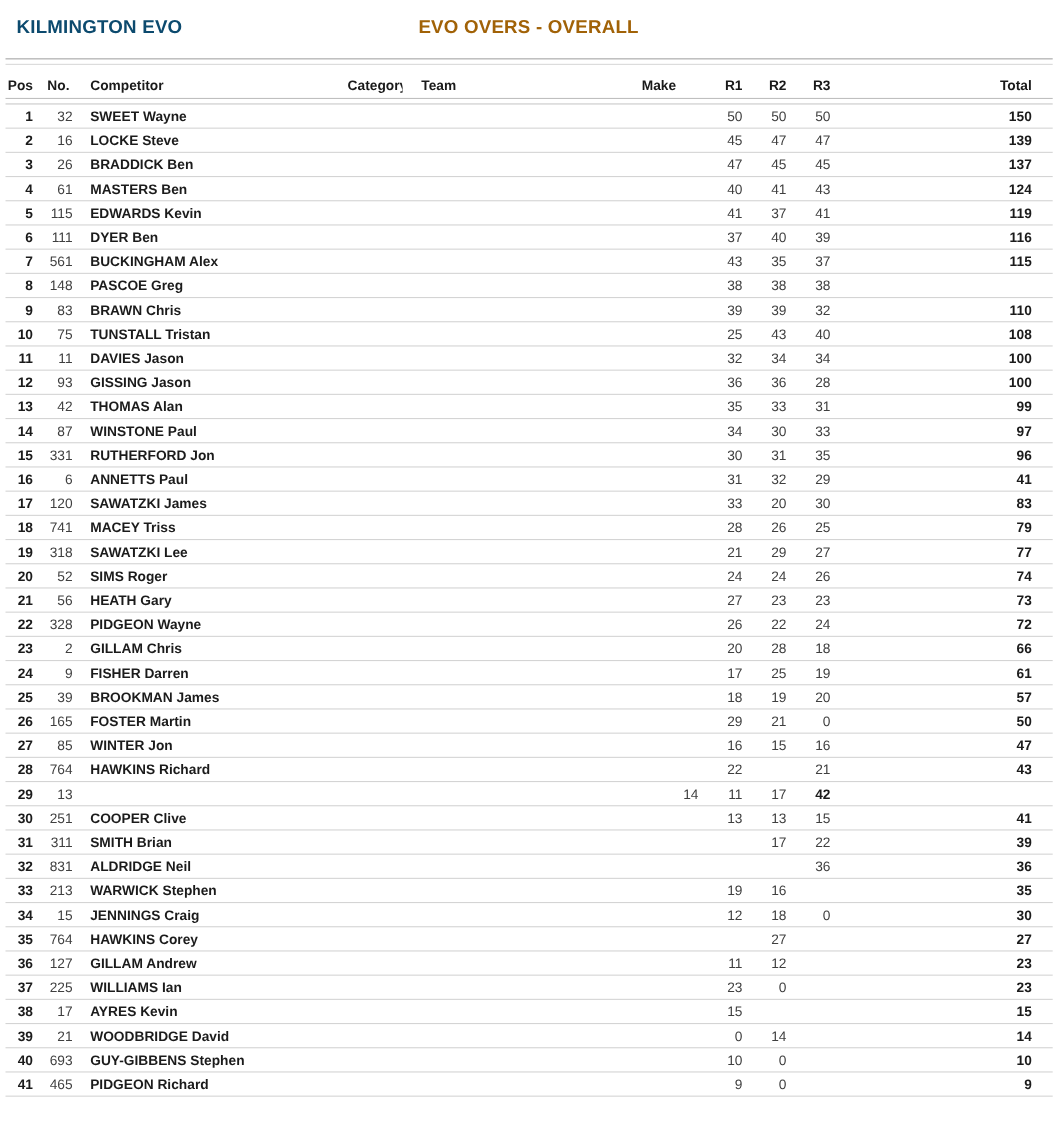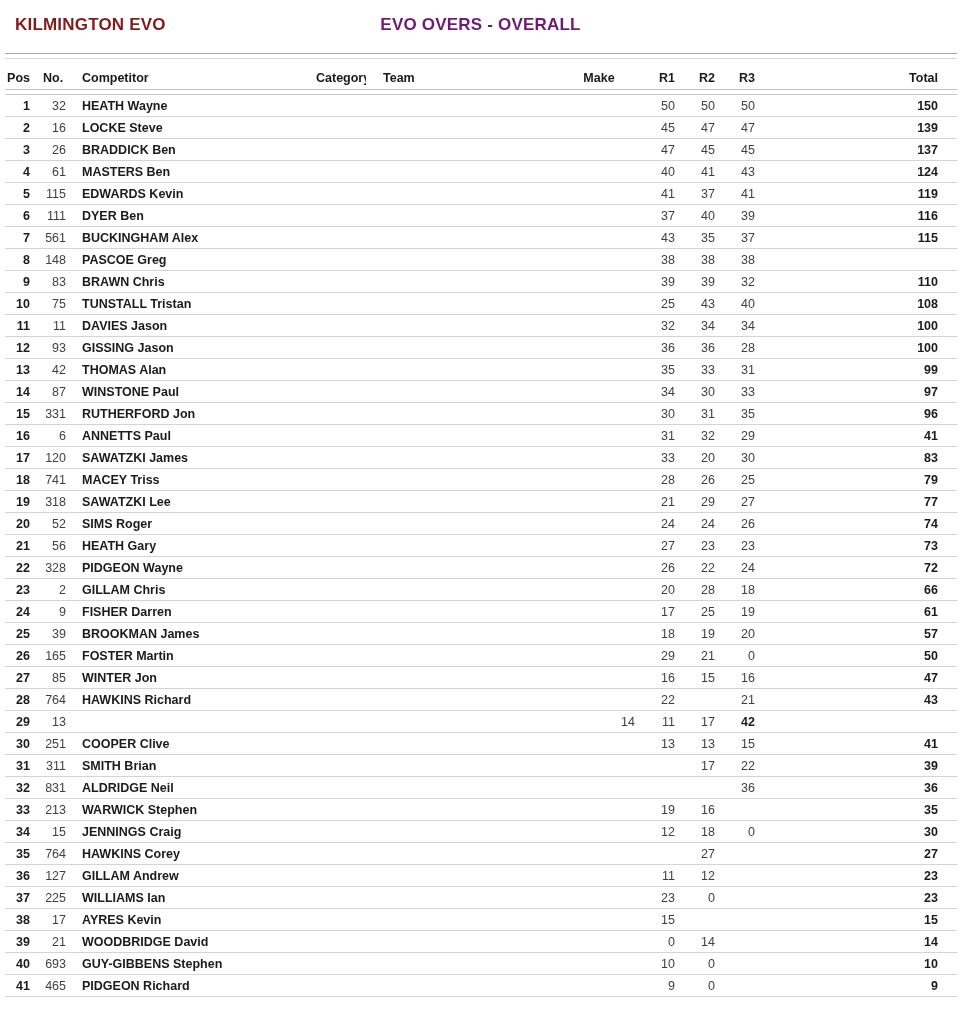--- a/index.html
+++ b/index.html
@@ -40,22 +40,22 @@
   .c.make{text-align:center;padding-left:3px;}
   .c.r{text-align:right;color:#3f3f3f;}
   .c.total{text-align:right;font-weight:bold;color:#1b1b1b;}
   .thead .c{color:#1a1a1a;}
   .thead .no{text-align:left;padding-left:13px;}
 </style>
 </head>
 <body>
 
 <div class="titlebar">
-  <div class="event-title blue-title" style="color: #7f1d1d;">KILMINGTON EVO</div>
-  <div class="page-title blue-title" style="color: #701a75;">EVO OVERS - OVERALL</div>
+  <div class="event-title blue-title" style="color: #0c4a6e;">KILMINGTON EVO</div>
+  <div class="page-title blue-title" style="color: #a16207;">EVO OVERS - OVERALL</div>
 </div>
 
 <div class="rule rule-a"></div>
 
 <div class="grid thead">
   <span class="c pos">Pos</span>
   <span class="c no">No.</span>
   <span class="c competitor">Competitor</span>
   <span class="c category">Category</span>
   <span class="c team">Team</span>
@@ -65,21 +65,21 @@
   <span class="c r">R3</span>
   <span class="c total">Total</span>
 </div>
 
 <div class="rule rule-b"></div>
 
 <div id="tbody">
     <div class="grid trow">
     <span class="c pos">1</span>
     <span class="c no">32</span>
-    <span class="c competitor">HEATH Wayne</span>
+    <span class="c competitor">SWEET Wayne</span>
     <span class="c category"></span>
     <span class="c team"></span>
     <span class="c make"></span>
     <span class="c r">50</span>
     <span class="c r">50</span>
     <span class="c r">50</span>
     <span class="c total">150</span>
   </div>
     <div class="grid trow">
     <span class="c pos">2</span>

